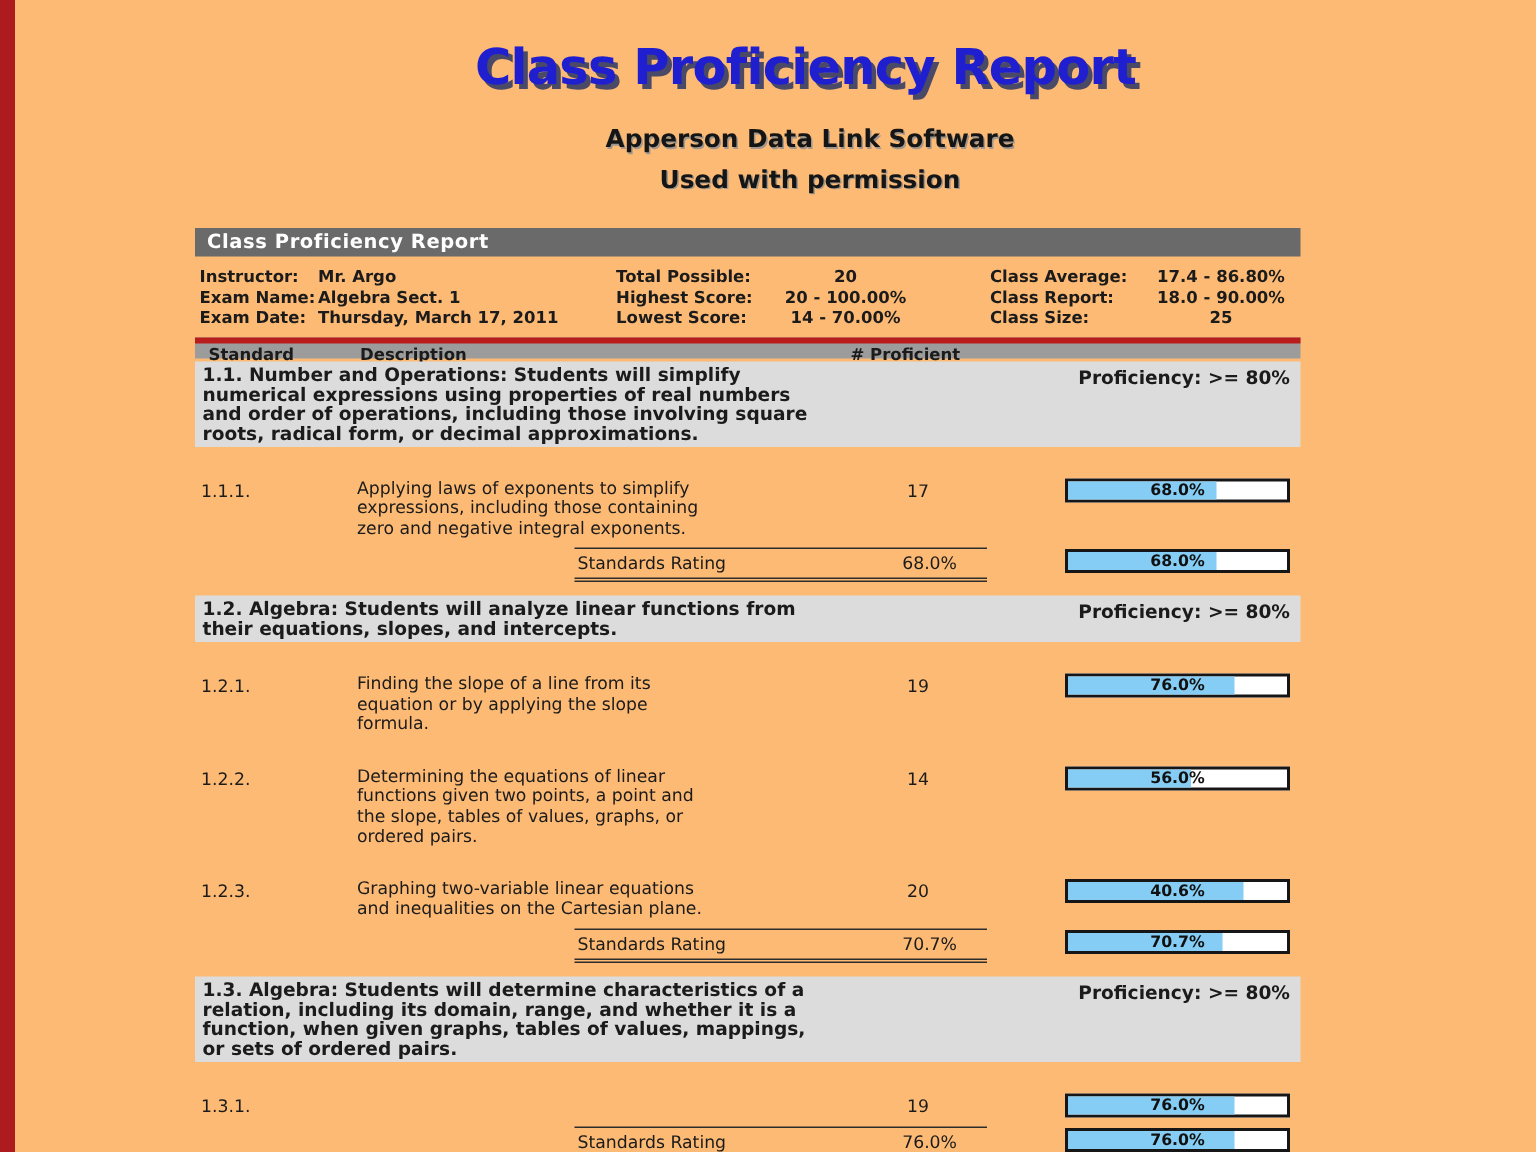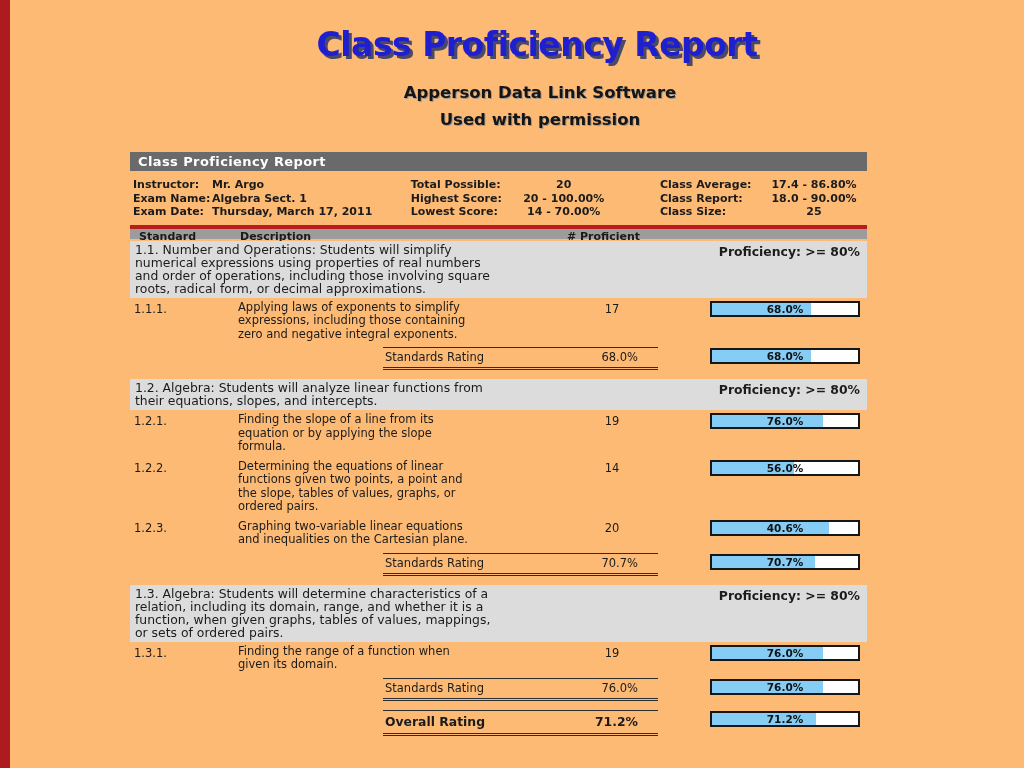--- a/index.html
+++ b/index.html
@@ -30,24 +30,24 @@
   .info-col1 .lbl { width:79px; } .info-col2 .lbl { width:97px; } .info-col3 .lbl { width:101px; }
   .info-col2 .val { width:112px; text-align:center; }
   .info-col3 .val { width:106px; text-align:center; }
 
   .col-header-bar { position:relative; margin-top:6px; height:14px; background:#9c9c9c;
                     border-top:4px solid #b91c1c; font-size:11px; font-weight:bold; line-height:13px; }
   .col-header-bar span { position:absolute; top:1px; }
   .ch-standard { left:9px; } .ch-description { left:110px; } .ch-proficient { left:437px; }
 
   .section-band { position:relative; background:#dcdcdc; padding:2px 0 3px 5px; margin-top:2px; }
-  .band-title { font-size:12.4px; font-weight:normal; line-height:13px; white-space:pre-line; width:560px; }
+  .band-title { font-size:12.4px; font-weight:bold; line-height:13px; white-space:pre-line; width:560px; }
   .band-prof  { position:absolute; right:7px; top:3px; font-size:12.4px; font-weight:bold; }
 
-  .item-row { position:relative; margin-top:3px; margin-bottom:6px; min-height:16px; }
+  .item-row { position:relative; margin-top:21px; margin-bottom:6px; min-height:16px; }
   .item-code { position:absolute; left:4px; top:1px; font-size:11.5px; }
   .item-desc { margin-left:108px; width:340px; font-size:11.5px; line-height:13.5px; white-space:pre-line; }
   .item-count { position:absolute; left:437px; top:1px; width:90px; text-align:center; font-size:11.5px; }
 
   .bar { position:absolute; right:7px; top:0; width:150px; height:16px;
          border:2px solid #161616; background:#ffffff; }
   .bar-fill { position:absolute; left:0; top:0; bottom:0; background:#85cdf4; }
   .bar-text { position:absolute; left:0; right:0; top:0; bottom:0; text-align:center;
               font-size:10.5px; font-weight:bold; line-height:12px; color:#111111; }
 
@@ -204,22 +204,20 @@
 
     <div class="section-band">
       <div class="band-title">1.3. Algebra: Students will determine characteristics of a
 relation, including its domain, range, and whether it is a
 function, when given graphs, tables of values, mappings,
 or sets of ordered pairs.</div>
       <div class="band-prof">Proficiency: &gt;= 80%</div>
     </div>
     <div class="item-row">
       <span class="item-code">1.3.1.</span>
-      <div class="item-desc">Finding the range of a function when
-given its domain.</div>
       <span class="item-count">19</span>
       <div class="bar">
         <div class="bar-fill" style="width: 76%;"></div>
         <div class="bar-text">76.0%</div>
       </div>
     </div>
     <div class="rating-row">
       <div class="rating-box">
         <span>Standards Rating</span>
         <span>76.0%</span>

